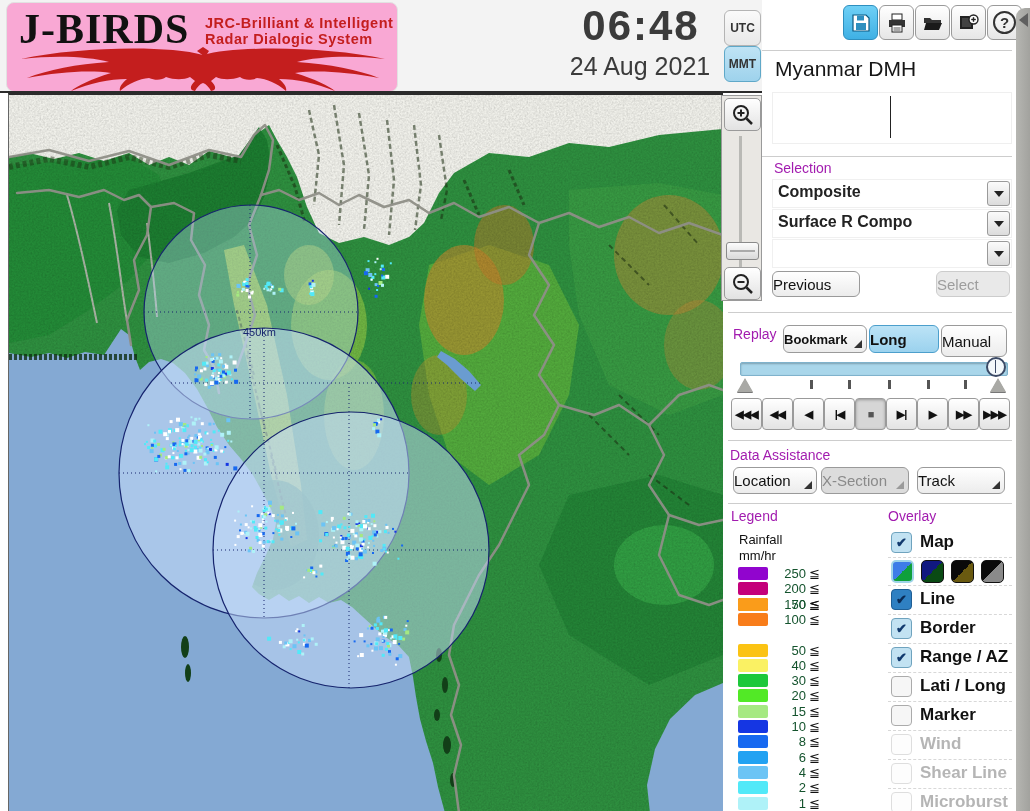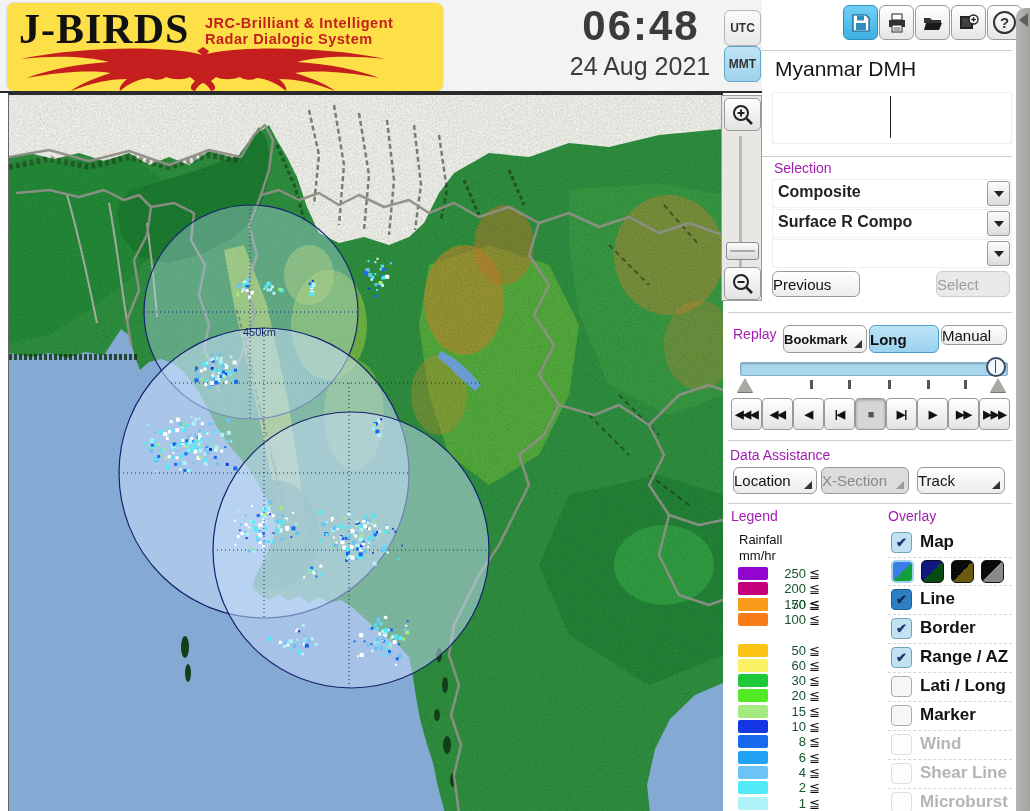--- a/index.html
+++ b/index.html
@@ -1,21 +1,21 @@
 <!DOCTYPE html>
 <html><head>
 <meta charset="utf-8">
 <style>
   html,body{margin:0;padding:0;background:#777;}
   .app{position:relative;width:1030px;height:811px;background:#fff;font-family:"Liberation Sans",sans-serif;overflow:hidden;-webkit-user-select:none;user-select:none;}
   
   .header{position:absolute;left:0;top:0;width:1030px;height:93px;background:#f3f3f3;}
   .header-right{position:absolute;left:762px;top:0;width:268px;height:93px;background:#fff;}
   .header-sep{position:absolute;left:0;top:91px;width:762px;height:2px;background:#2b2b2b;}
-  .logo-box{position:absolute;left:6px;top:2px;width:390px;height:88px;background:#fde047;border:1px solid #e2e2e2;border-radius:8px;padding-left:46px;}
+  .logo-box{position:absolute;left:6px;top:2px;width:390px;height:88px;background:#f9a8d4;border:1px solid #e2e2e2;border-radius:8px;}
   .logo-title{position:absolute;left:12px;top:2px;font-family:"Liberation Serif",serif;font-weight:700;font-size:42px;color:#111;letter-spacing:1px;}
   .logo-sub{position:absolute;left:198px;top:12px;color:#c41e1e;font-weight:700;font-size:14.5px;line-height:16px;letter-spacing:.5px;}
   .eagle{position:absolute;left:10px;top:44px;}
   .warning-btn{position:absolute;left:484px;top:6px;width:78px;height:74px;background:#fff;border:1px solid #ececec;border-radius:5px;color:#a2a2a2;font-size:17px;display:flex;align-items:center;justify-content:center;}
   .fold::after{content:"";position:absolute;right:4px;bottom:4px;width:0;height:0;border-left:8px solid transparent;border-bottom:8px solid #9a9a9a;}
   .fold-dark::after{content:"";position:absolute;right:4px;bottom:4px;width:0;height:0;border-left:8px solid transparent;border-bottom:8px solid #333;}
   .clock-time{position:absolute;left:568px;top:2px;width:146px;text-align:center;font-size:42px;font-weight:700;color:#3b3b3b;letter-spacing:2px;}
   .clock-date{position:absolute;left:560px;top:52px;width:160px;text-align:center;font-size:25px;color:#3b3b3b;}
   .tz-btn{position:absolute;left:724px;width:35px;height:34px;border-radius:6px;font-size:12px;font-weight:700;display:flex;align-items:center;justify-content:center;color:#333;}
   .tz-utc{top:10px;background:linear-gradient(#fafafa,#e8e8e8);border:1px solid #b4b4b4;}
@@ -883,21 +883,21 @@
   </div>
 
   <div class="sep" style="left:728px;top:312px;width:284px;"></div>
   <div class="panel-label" style="left:733px;top:326px;">Replay</div>
   <div class="btn fold-dark" style="left:783px;top:325px;width:84px;height:28px;font-size:13px;font-weight:700;">
     <span>Bookmark</span>
   </div>
   <div class="btn blue" style="left:869px;top:325px;width:70px;height:28px;">
     <span>Long</span>
   </div>
-  <div class="btn" style="left:941px;top:325px;width:66px;height:20px;">
+  <div class="btn" style="left:941px;top:325px;width:66px;height:32px;">
     <span>Manual</span>
   </div>
   <div class="rp-track"></div>
   <div class="rp-handle"></div>
   <div class="tri-up" style="left:737px;top:378px;"></div>
   <div class="tri-up" style="left:990px;top:378px;"></div>
   <div id="tick-host">
       <div class="tick" style="left: 810px; top: 380px; position: absolute;"></div>
       <div class="tick" style="left: 848px; top: 380px; position: absolute;"></div>
       <div class="tick" style="left: 888px; top: 380px; position: absolute;"></div>
@@ -961,21 +961,21 @@
         <div class="lg-val">70</div>
         <div class="lg-leq">≦</div>
       </div>
       <div class="lg-row" style="top: 642.5px;">
         <div class="lg-swatch" style="background: rgb(251, 195, 19);"></div>
         <div class="lg-val">50</div>
         <div class="lg-leq">≦</div>
       </div>
       <div class="lg-row" style="top: 657.8px;">
         <div class="lg-swatch" style="background: rgb(250, 241, 99);"></div>
-        <div class="lg-val">60</div>
+        <div class="lg-val">40</div>
         <div class="lg-leq">≦</div>
       </div>
       <div class="lg-row" style="top: 673.1px;">
         <div class="lg-swatch" style="background: rgb(29, 200, 59);"></div>
         <div class="lg-val">30</div>
         <div class="lg-leq">≦</div>
       </div>
       <div class="lg-row" style="top: 688.4px;">
         <div class="lg-swatch" style="background: rgb(82, 233, 38);"></div>
         <div class="lg-val">20</div>

